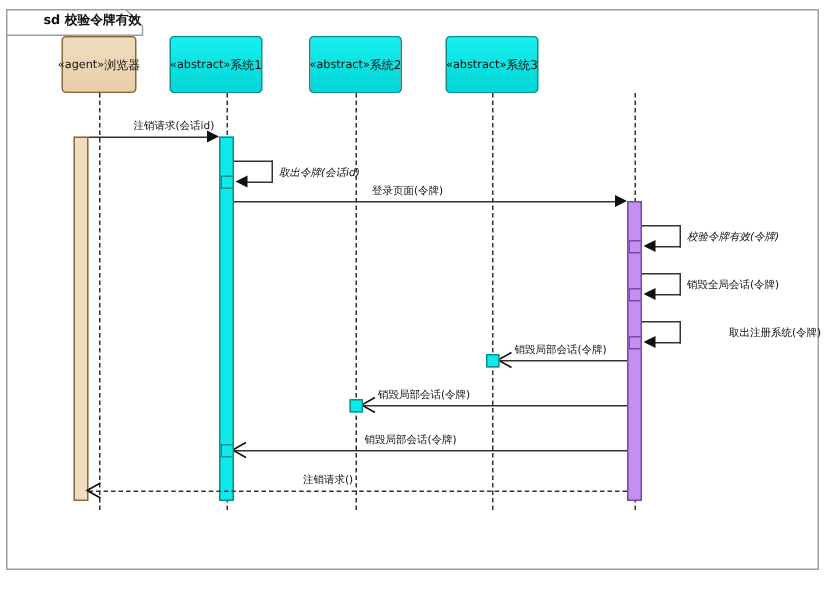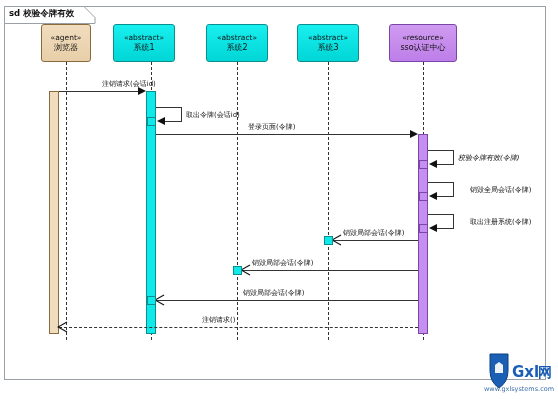--- a/index.html
+++ b/index.html
@@ -9,25 +9,25 @@
   #canvas{position:absolute;left:0;top:0;width:558px;height:399px;}
 
   
   .frame{position:absolute;left:4px;top:6px;width:542px;height:374px;
          border:1px solid #9aa0a6;background:#ffffff;box-sizing:border-box;}
   .frame-tab{position:absolute;left:4px;top:6px;height:17px;
              box-sizing:border-box;}
   .frame-tab svg{display:block;}
   .frame-title{position:absolute;left:9px;top:8px;font-size:8.5px;
                font-weight:bold;color:#111;letter-spacing:0px;white-space:nowrap;}
-  .frame-title .kw{font-weight:bold;}
+  .frame-title .kw{font-weight:bold;margin-left:20px;}
 
   
   .head{position:absolute;box-sizing:border-box;border:1px solid #111;
-        border-radius:3px;display:flex;flex-direction:column;
+        border-radius:3px;display:flex;flex-direction:row;
         align-items:center;justify-content:center;line-height:1.25;}
   .head .stereo{font-size:7.5px;color:#111;white-space:nowrap;}
   .head .nm{font-size:8px;color:#111;white-space:nowrap;margin-top:1px;}
 
   .head.agent{background:linear-gradient(180deg,#f0dcbe 0%,#e8cfa8 100%);
               border-color:#8a6a3a;}
   .head.abstract{background:linear-gradient(180deg,#19efef 0%,#00d6d6 100%);
               border-color:#0a8f8f;}
   .head.resource{background:linear-gradient(180deg,#cf9bf0 0%,#bd7ee8 100%);
               border-color:#7a46a8;}
@@ -95,24 +95,20 @@
   <div class="head abstract" style="left:206px;top:24px;width:62px;height:38px;">
     <span class="stereo">«abstract»</span>
     <span class="nm">系统2</span>
   </div>
 
   <div class="head abstract" style="left:297px;top:24px;width:62px;height:38px;">
     <span class="stereo">«abstract»</span>
     <span class="nm">系统3</span>
   </div>
 
-  <div class="head resource" style="left:389px;top:24px;width:68px;height:38px;">
-    <span class="stereo">«resource»</span>
-    <span class="nm">sso认证中心</span>
-  </div>
 
   <div class="lifeline" style="left:66px;top:62px;height:278px;"></div>
   <div class="lifeline" style="left:151px;top:62px;height:278px;"></div>
   <div class="lifeline" style="left:237px;top:62px;height:278px;"></div>
   <div class="lifeline" style="left:328px;top:62px;height:278px;"></div>
   <div class="lifeline" style="left:423px;top:62px;height:278px;"></div>
 
   <div class="act agent" style="left:49px;top:91px;width:10px;height:243px;"></div>
 
   <div class="act abstract" style="left:146px;top:91px;width:10px;height:243px;"></div>
@@ -122,49 +118,49 @@
   <div class="act abstract nested" style="left:233px;top:266px;width:9px;height:9px;"></div>
   <div class="act abstract nested" style="left:324px;top:236px;width:9px;height:9px;"></div>
 
   <div class="act resource" style="left:418px;top:134px;width:10px;height:200px;"></div>
   <div class="act resource nested" style="left:419px;top:160px;width:9px;height:9px;"></div>
   <div class="act resource nested" style="left:419px;top:192px;width:9px;height:9px;"></div>
   <div class="act resource nested" style="left:419px;top:224px;width:9px;height:9px;"></div>
 
   <div class="msg-line" style="left:59px;top:91px;width:80px;"></div>
   <div class="arrow solid-r" style="left:138px;top:87px;"></div>
-  <div class="msg-label" style="left:89px;top:81px;margin-left:13px;">注销请求(会话id)</div>
+  <div class="msg-label" style="left:89px;top:81px;">注销请求(会话id)</div>
 
   <div class="msg-line" style="left:156px;top:107px;width:26px;"></div>
   <div class="msg-v" style="left:181px;top:107px;height:15px;"></div>
   <div class="msg-line" style="left:164px;top:121px;width:18px;"></div>
   <div class="arrow solid-l" style="left:157px;top:117px;"></div>
-  <div class="msg-label" style="left:186px;top:112px;">取出令牌(会话id)</div>
+  <div class="msg-label" style="left:186px;top:112px;font-style:italic;">取出令牌(会话id)</div>
 
   <div class="msg-line" style="left:156px;top:134px;width:255px;"></div>
   <div class="arrow solid-r" style="left:410px;top:130px;"></div>
   <div class="msg-label" style="left:248px;top:124px;">登录页面(令牌)</div>
 
   <div class="msg-line" style="left:428px;top:150px;width:26px;"></div>
   <div class="msg-v" style="left:453px;top:150px;height:15px;"></div>
   <div class="msg-line" style="left:436px;top:164px;width:18px;"></div>
   <div class="arrow solid-l" style="left:429px;top:160px;"></div>
   <div class="msg-label" style="left:458px;top:155px;font-style:italic;">校验令牌有效(令牌)</div>
 
   <div class="msg-line" style="left:428px;top:182px;width:26px;"></div>
   <div class="msg-v" style="left:453px;top:182px;height:15px;"></div>
   <div class="msg-line" style="left:436px;top:196px;width:18px;"></div>
   <div class="arrow solid-l" style="left:429px;top:192px;"></div>
-  <div class="msg-label" style="left:458px;top:187px;margin-left:12px;">销毁全局会话(令牌)</div>
+  <div class="msg-label" style="left:458px;top:187px;">销毁全局会话(令牌)</div>
 
   <div class="msg-line" style="left:428px;top:214px;width:26px;"></div>
   <div class="msg-v" style="left:453px;top:214px;height:15px;"></div>
   <div class="msg-line" style="left:436px;top:228px;width:18px;"></div>
   <div class="arrow solid-l" style="left:429px;top:224px;"></div>
-  <div class="msg-label" style="left:442px;top:219px;padding-left:28px;">取出注册系统(令牌)</div>
+  <div class="msg-label" style="left:458px;top:219px;padding-left:28px;">取出注册系统(令牌)</div>
 
   <div class="msg-line" style="left:333px;top:240px;width:85px;"></div>
   <div class="arrow open-l" style="left:331px;top:234px;">
     <svg width="12" height="12" viewBox="0 0 12 12">
       <path d="M10,1 L1,6 L10,11" fill="none" stroke="#111" stroke-width="1.1"></path>
     </svg>
   </div>
   <div class="msg-label" style="left:343px;top:230px;">销毁局部会话(令牌)</div>
 
   <div class="msg-line" style="left:242px;top:270px;width:176px;"></div>
@@ -184,25 +180,14 @@
   <div class="msg-label" style="left:243px;top:290px;">销毁局部会话(令牌)</div>
 
   <div class="msg-line dashed" style="left:59px;top:327px;width:359px;"></div>
   <div class="arrow open-l" style="left:57px;top:321px;">
     <svg width="12" height="12" viewBox="0 0 12 12">
       <path d="M10,1 L1,6 L10,11" fill="none" stroke="#111" stroke-width="1.1"></path>
     </svg>
   </div>
   <div class="msg-label" style="left:202px;top:317px;">注销请求()</div>
 
-  <div class="wm">
-    <svg width="72" height="46" viewBox="0 0 72 46">
-      <g>
-        <path d="M8,3 L26,3 L26,20 Q26,31 17,37 Q8,31 8,20 Z" fill="#1a5fb4" stroke="#0d3f80" stroke-width="1"></path>
-        <path d="M13,14 L17,11 L21,14 L21,22 L13,22 Z" fill="#ffffff" opacity="0.92"></path>
-      </g>
-      <text x="30" y="26" font-family="DejaVu Sans, sans-serif" font-size="15" font-weight="bold" fill="#1a5fb4">Gxl</text>
-      <text x="56" y="26" font-family="DejaVu Sans, sans-serif" font-size="14" font-weight="bold" fill="#1a5fb4">网</text>
-      <text x="2" y="40" font-family="DejaVu Sans, sans-serif" font-size="6.5" fill="#3a6fa8">www.gxlsystems.com</text>
-    </svg>
-  </div>
 
 </div>
 
 </body></html>

